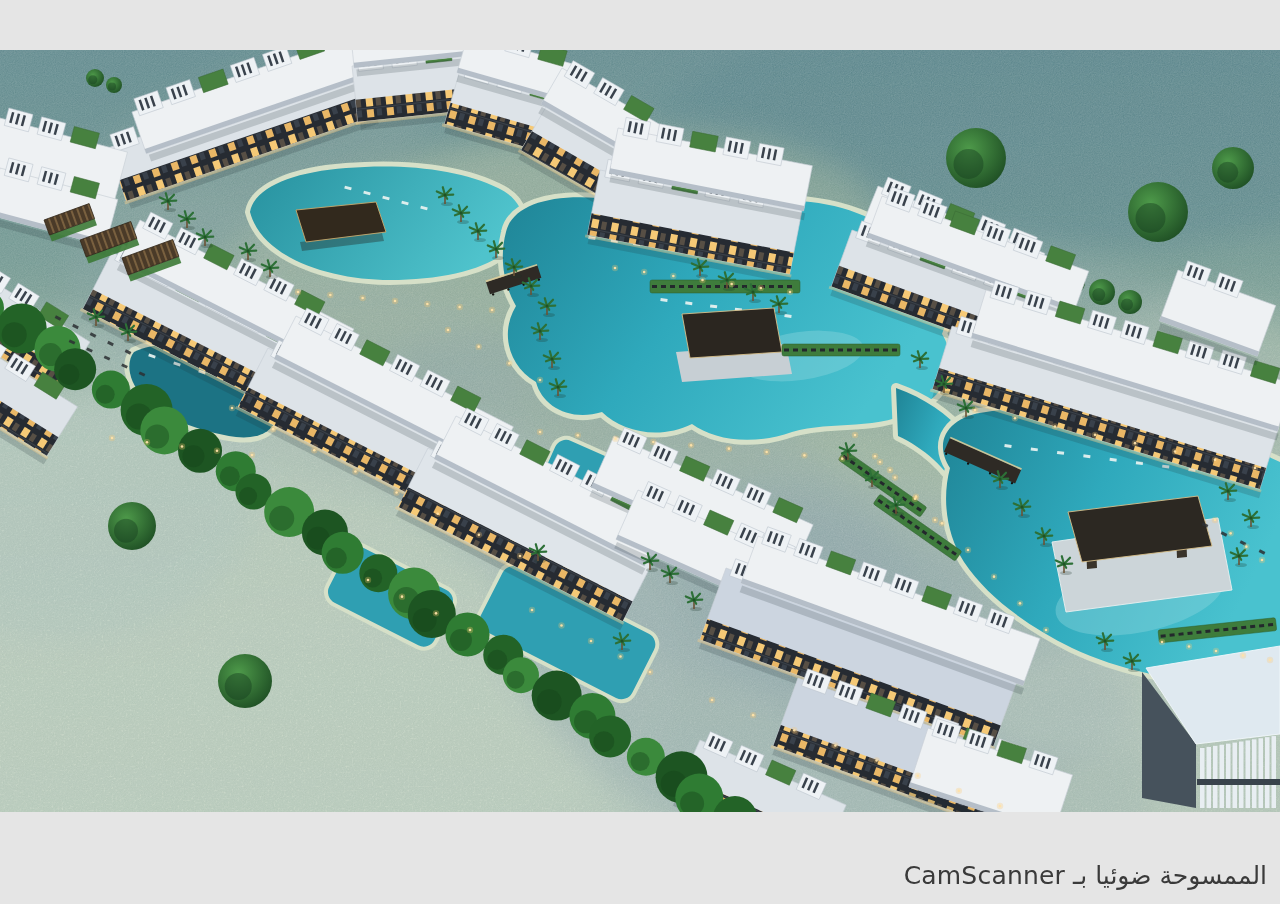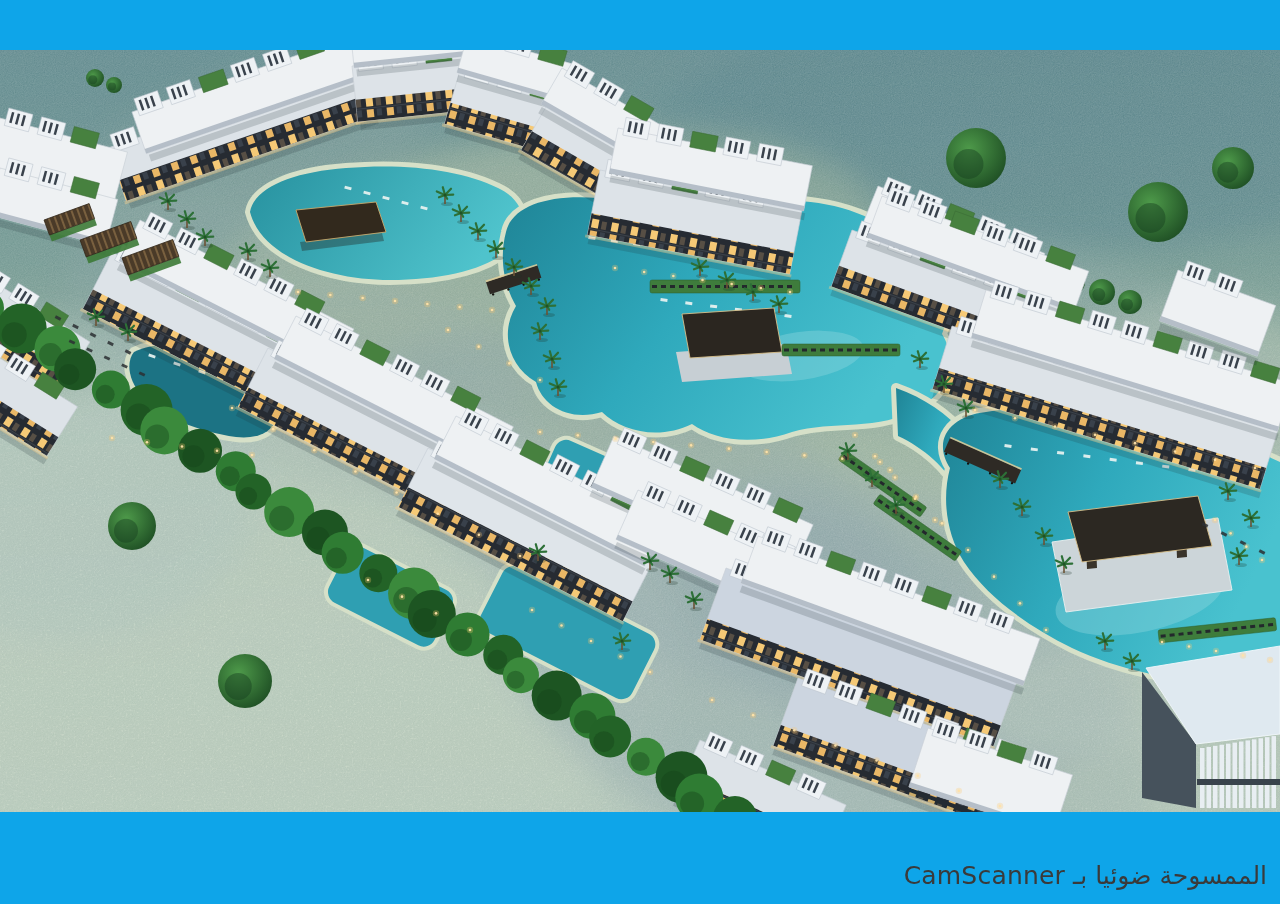--- a/index.html
+++ b/index.html
@@ -1,18 +1,18 @@
 <!DOCTYPE html>
 <html><head>
 <meta charset="utf-8">
 <style>
   html,body{margin:0;padding:0;background:#fff;}
   body{width:1280px;height:904px;position:relative;overflow:hidden;
        font-family:"DejaVu Sans","Liberation Sans",sans-serif;}
-  .page{position:absolute;inset:0;background:#0ea5e9;}
+  .page{position:absolute;inset:0;background:#e5e5e5;}
   .photo{position:absolute;left:0;top:50px;width:1280px;height:762px;display:block;}
   .caption{position:absolute;right:13px;bottom:14px;font-size:25px;letter-spacing:.2px;
            color:#3a3a3a;direction:rtl;white-space:nowrap;}
 </style>
 </head>
 <body>
 
 <div class="page">
   <svg class="photo" viewBox="0 50 1280 762" preserveAspectRatio="none" id="render-svg">
       <defs>

